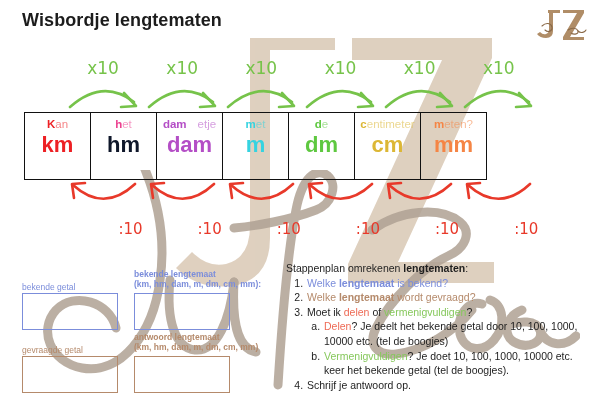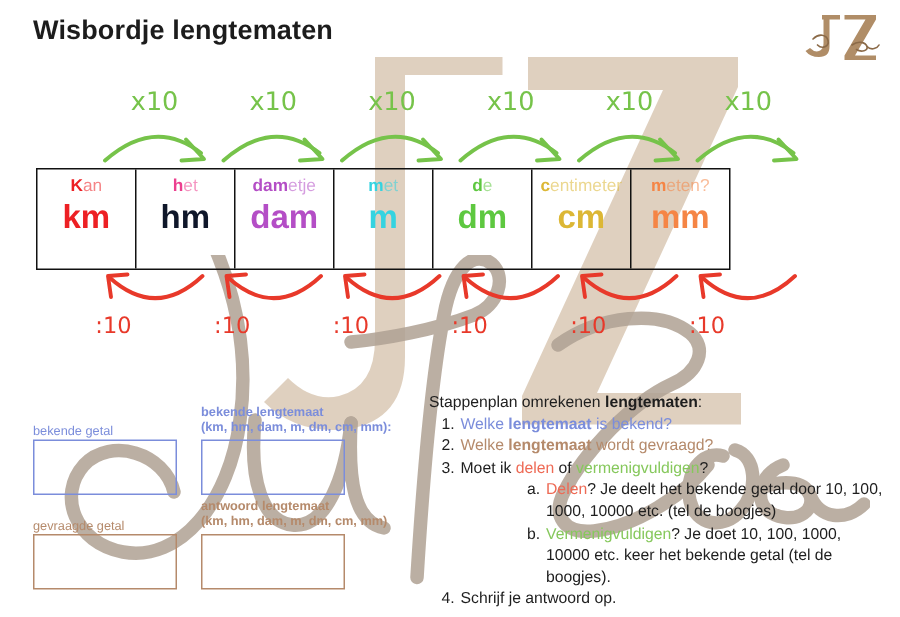--- a/index.html
+++ b/index.html
@@ -34,22 +34,22 @@
   .arrows-top{position:absolute;left:24px;top:60px;width:554px;height:52px;}
   .arrows-bot{position:absolute;left:24px;top:181px;width:554px;height:56px;}
   .arrow-cell{position:absolute;top:0;width:79px;height:52px;}
   .arrow-cell-b{position:absolute;top:0;width:79px;height:56px;}
   .arr-lbl{
     position:absolute;width:100%;text-align:center;
     font-size:17px;color:#76c34a;top:-2px;font-weight:normal;
     font-family:"DejaVu Sans", sans-serif;
   }
   .arr-lbl-b{
-    position:absolute;width:100%;text-align:left;
-    font-size:15px;color:#e8392a;top:27px;
+    position:absolute;width:100%;text-align:right;
+    font-size:15px;color:#e8392a;top:39px;
     font-family:"DejaVu Sans", sans-serif;
   }
   .arr-svg{position:absolute;left:0;top:20px;width:79px;height:30px;}
   .arr-svg-b{position:absolute;left:0;top:0px;width:79px;height:30px;}
 
   
   .table{
     position:absolute;left:24px;top:112px;
     width:463px;height:68px;
     border:1.6px solid #111;
@@ -87,21 +87,21 @@
   
   .steps{
     position:absolute;left:286px;top:261px;width:306px;
     font-size:10.5px;line-height:14.6px;color:#1e1e1e;
   }
   .steps .head{margin-bottom:0px;}
   .steps .b{font-weight:bold;}
   ol.lvl1{margin:0;padding-left:20px;list-style:decimal;}
   ol.lvl1>li{padding-left:1px;}
   ol.lvl2{margin:0;padding-left:16px;list-style:lower-alpha;}
-  ol.lvl2>li{padding-left:1px;margin-left:40px;}
+  ol.lvl2>li{padding-left:1px;}
   .c-blue{color:#7b8ddb;}
   .c-brown{color:#b58a6b;}
   .c-red{color:#ee6a55;}
   .c-green{color:#86c85c;}
 </style>
 </head>
 <body>
 
 <div id="sheet">
 
@@ -193,21 +193,21 @@
   <div class="table" id="units-table">
       <div class="cell">
         <div class="word"><span style="color: rgb(237, 32, 36);">K</span><span class="dim" style="color: rgb(237, 32, 36); opacity: 0.55;">an</span></div>
         <div class="abbr" style="color: rgb(237, 32, 36);">km</div>
       </div>
       <div class="cell">
         <div class="word"><span style="color: rgb(236, 63, 143);">h</span><span class="dim" style="color: rgb(236, 63, 143); opacity: 0.55;">et</span></div>
         <div class="abbr" style="color: #0f172a;">hm</div>
       </div>
       <div class="cell">
-        <div class="word"><span style="color: rgb(180, 78, 198);">dam</span><span class="dim" style="color: rgb(180, 78, 198); opacity: 0.55;">etje</span></div>
+        <div class="word"><span style="color: rgb(180, 78, 198);">dam</span><span class="dim" style="color: rgb(180, 78, 198); opacity: 0.55; padding-left: 11px;">etje</span></div>
         <div class="abbr" style="color: rgb(180, 78, 198);">dam</div>
       </div>
       <div class="cell">
         <div class="word"><span style="color: rgb(53, 211, 224);">m</span><span class="dim" style="color: rgb(53, 211, 224); opacity: 0.55;">et</span></div>
         <div class="abbr" style="color: rgb(53, 211, 224);">m</div>
       </div>
       <div class="cell">
         <div class="word"><span style="color: rgb(94, 200, 64);">d</span><span class="dim" style="color: rgb(94, 200, 64); opacity: 0.55;">e</span></div>
         <div class="abbr" style="color: rgb(94, 200, 64);">dm</div>
       </div>

